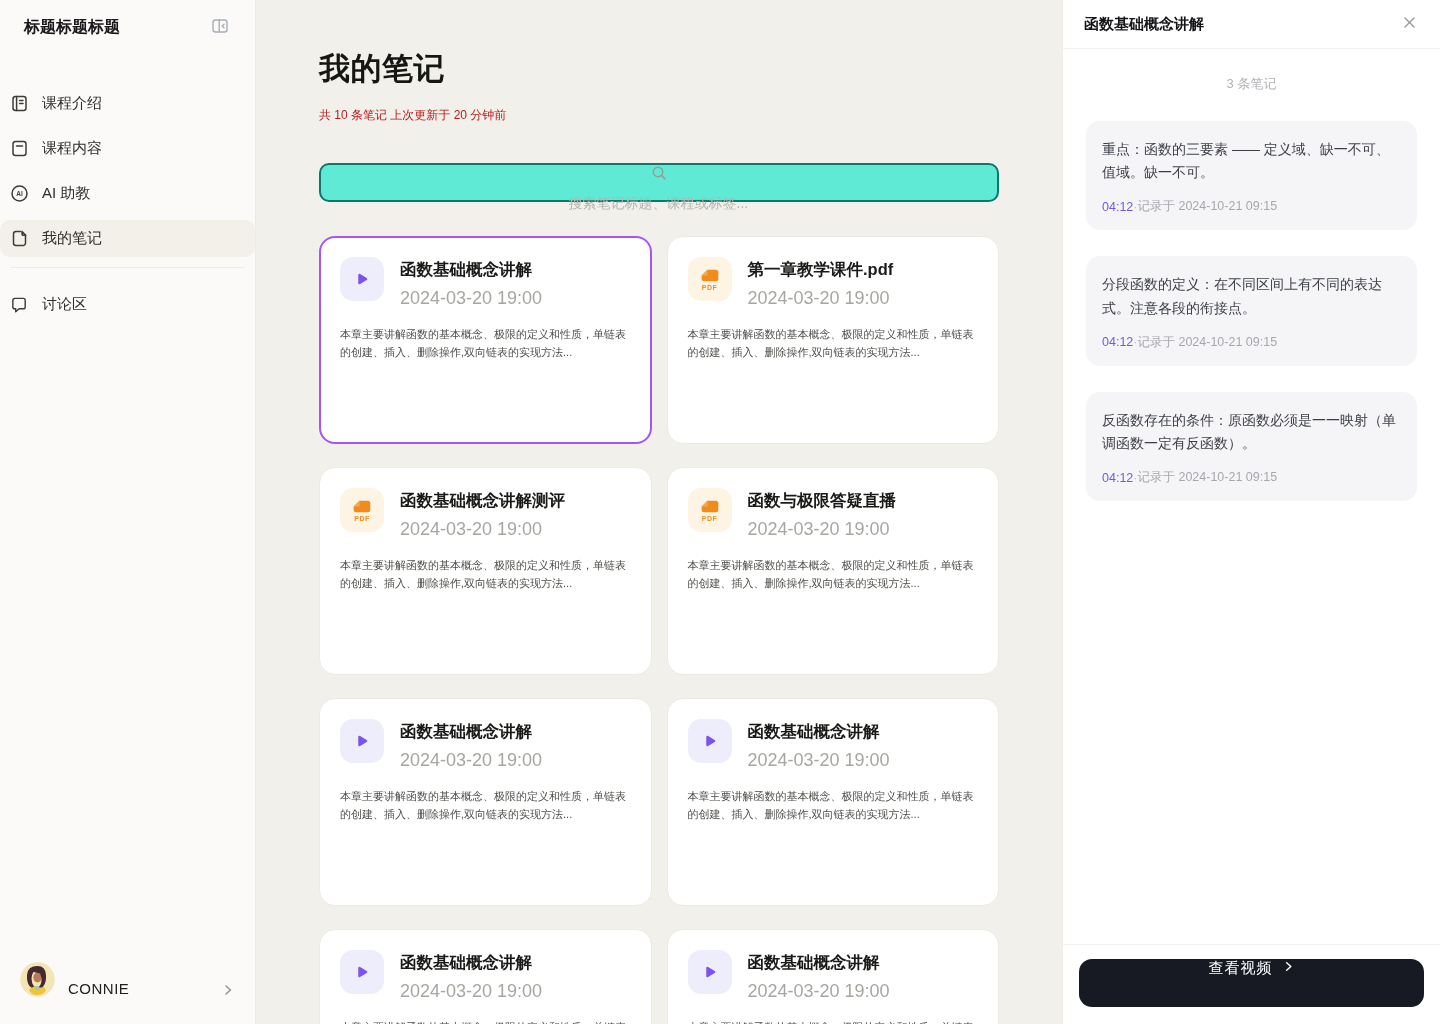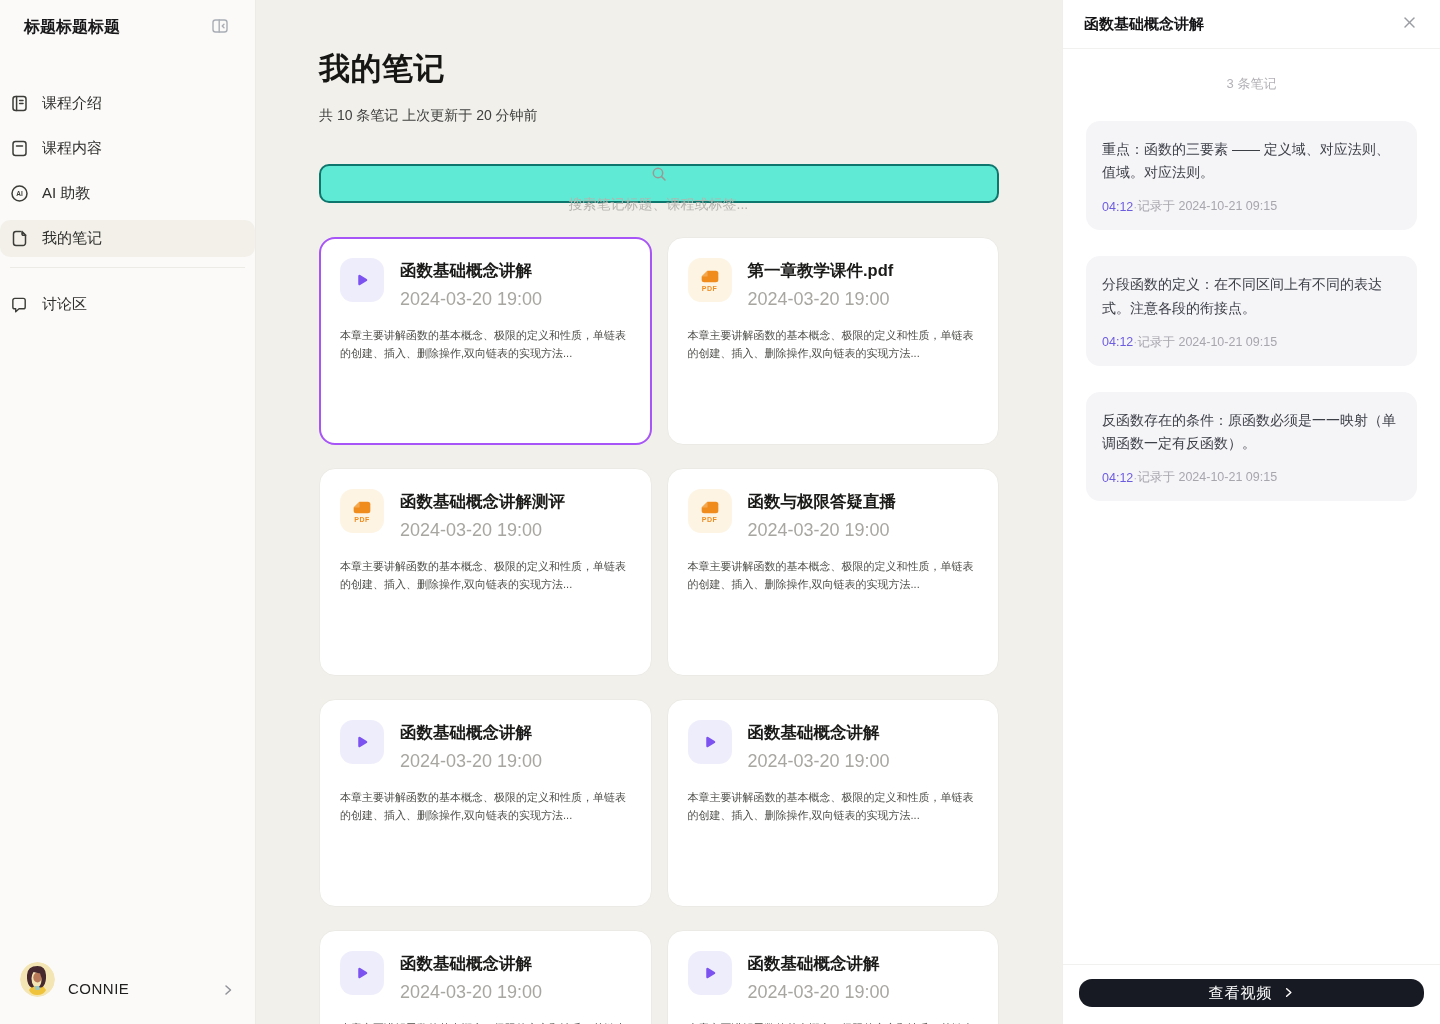--- a/index.html
+++ b/index.html
@@ -33,21 +33,21 @@
     margin-top:auto; display:flex; align-items:flex-end; gap:13px;
     padding:18px 20px 27px; cursor:pointer;
   }
   .avatar { width:35px; height:35px; border-radius:50%; overflow:hidden; flex:0 0 35px; }
   .user-name { font-size:15px; color:#1f1f1f; letter-spacing:.5px; }
   .user-chevron { margin-left:auto; display:flex; }
 
   
   .main { flex:1 1 auto; height:100%; overflow:hidden; padding:0 63px; }
   .page-title { font-size:31px; font-weight:bold; color:#161614; margin-top:48px; letter-spacing:.5px; }
-  .page-subtitle { font-size:14px; color:#404040; margin-top:17px; }
+  .page-subtitle { font-size:12px; color:#b91c1c; margin-top:17px; }
   .search-box {
     margin-top:39px; height:39px; background:#5eead4; border:2px solid #0f766e;
     border-radius:10px; display:flex; align-items:center; padding:0 15px; gap:10px;flex-direction:column;
   }
   .search-box input {
     flex:1; border:none; outline:none; font-size:14px; background:transparent;
     font-family:inherit; color:#333;
   }
   .search-box input::placeholder { color:#b6b4ae; }
   .cards-grid {
@@ -88,23 +88,23 @@
     background:#f5f5f8; border-radius:14px; padding:17px 16px 15px; margin-bottom:26px;
     cursor:pointer;
   }
   .note-text { font-size:14px; line-height:1.66; color:#3d3f47; }
   .note-meta { display:flex; align-items:center; margin-top:14px; font-size:12.5px; }
   .note-time { color:var(--timestamp, #6c5ce0); }
   .note-dot { color:#c2c0c6; }
   .note-recorded { color:#a8a6ad; }
   .panel-footer { flex:0 0 auto; border-top:1px solid #f1f1f0; padding:14px 16px 17px; }
   .view-video-btn {
-    width:100%; height:28px; border:none; border-radius:13px;
+    width:100%; height:48px; border:none; border-radius:13px;
     background:var(--button_dark, #171a22); color:#fff; font-size:15px;
-    font-family:inherit; display:flex; align-items:center; justify-content:center;
+    font-family:inherit; display:flex; justify-content:center;
     gap:9px; cursor:pointer; letter-spacing:1px;
   }
 </style>
 </head>
 <body>
 
 <aside class="sidebar">
   <div class="sidebar-header">
     <span class="sidebar-title">标题标题标题</span>
     <button class="collapse-btn">
@@ -349,21 +349,21 @@
             <line x1="12" y1="3" x2="3" y2="12"></line>
           </svg>
       </span>
     </button>
   </div>
 
   <div class="panel-body">
     <div class="notes-count">3 条笔记</div>
 
     <div class="note-card">
-      <p class="note-text">重点：函数的三要素 —— 定义域、对应法则、值域。对应法则。</p>
+      <p class="note-text">重点：函数的三要素 —— 定义域、缺一不可、值域。缺一不可。</p>
       <div class="note-meta">
         <span class="note-time">04:12</span>
         <span class="note-dot">·</span>
         <span class="note-recorded">记录于 2024-10-21 09:15</span>
       </div>
     </div>
 
     <div class="note-card">
       <p class="note-text">分段函数的定义：在不同区间上有不同的表达式。注意各段的衔接点。</p>
       <div class="note-meta">

